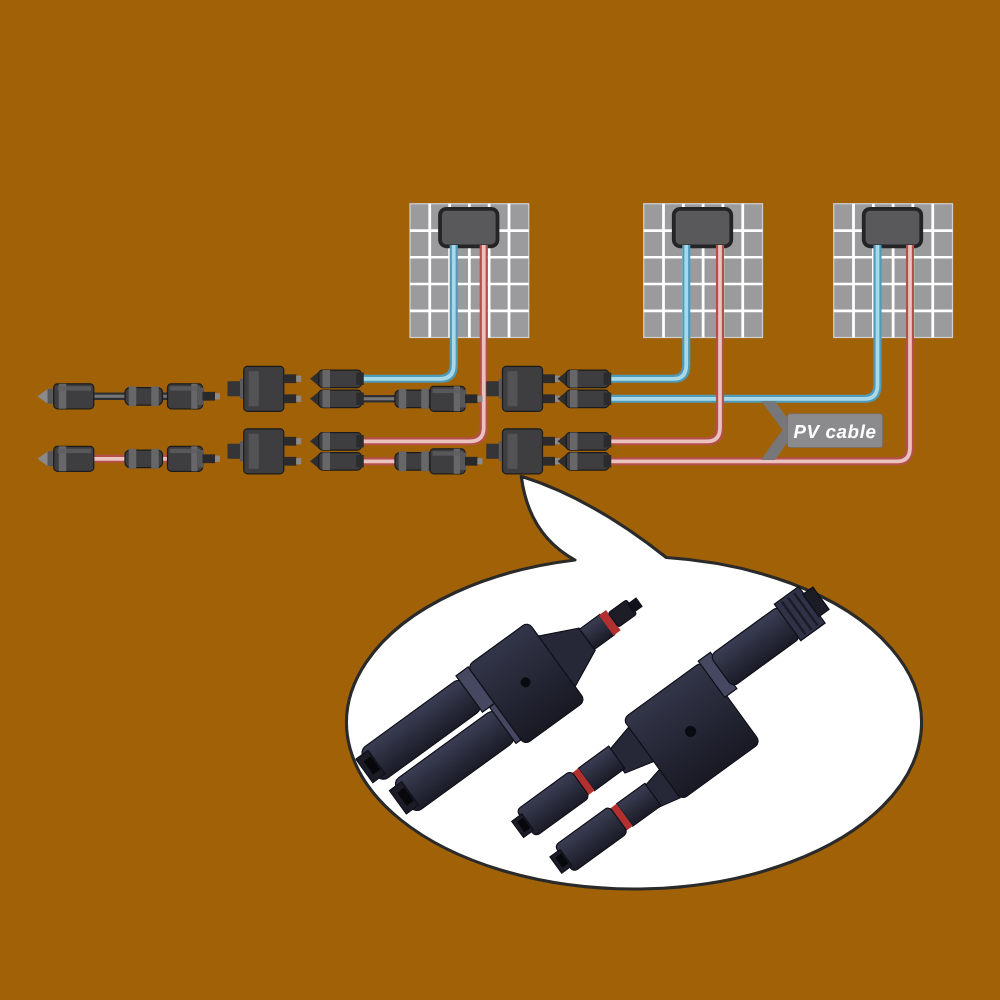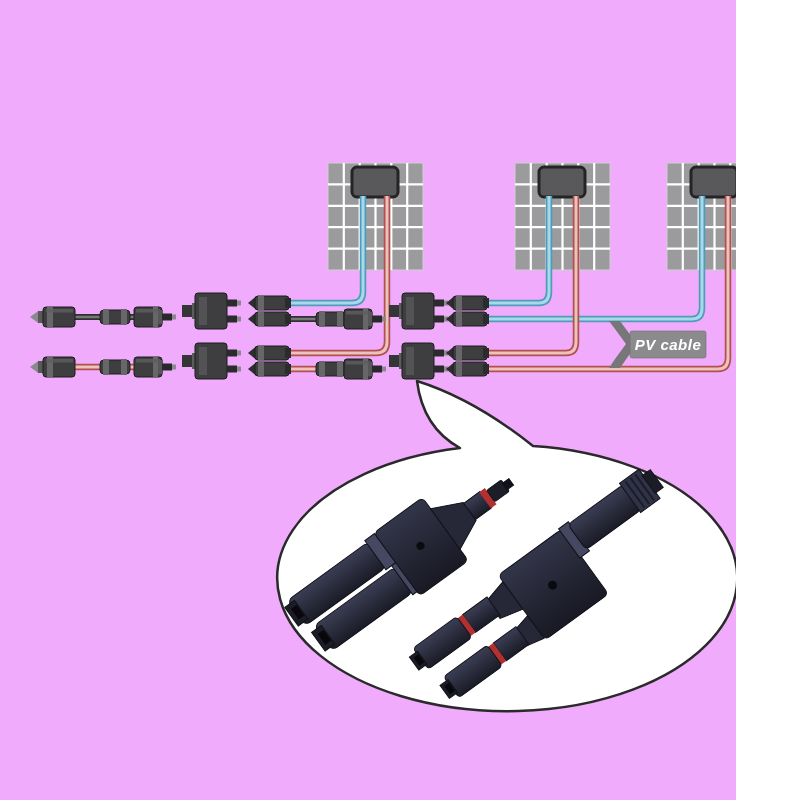--- a/index.html
+++ b/index.html
@@ -1,16 +1,16 @@
 <!DOCTYPE html>
 <html><head>
 <meta charset="utf-8">
 <style>
   html,body{margin:0;padding:0;background:#ffffff;}
-  .stage{position:relative;width:736px;height:800px;background:#f0abfc;overflow:hidden;
+  .stage{position:relative;width:800px;height:800px;background:#a16207;overflow:hidden;
          font-family:"Liberation Sans", sans-serif;}
   svg{display:block;}
   .pv-text{font-family:"Liberation Sans", sans-serif;font-weight:bold;font-style:italic;
            font-size:15px;letter-spacing:.5px;}
 </style>
 </head>
 <body>
 
 <div class="stage">
 <svg width="800" height="800" viewBox="0 0 800 800">

